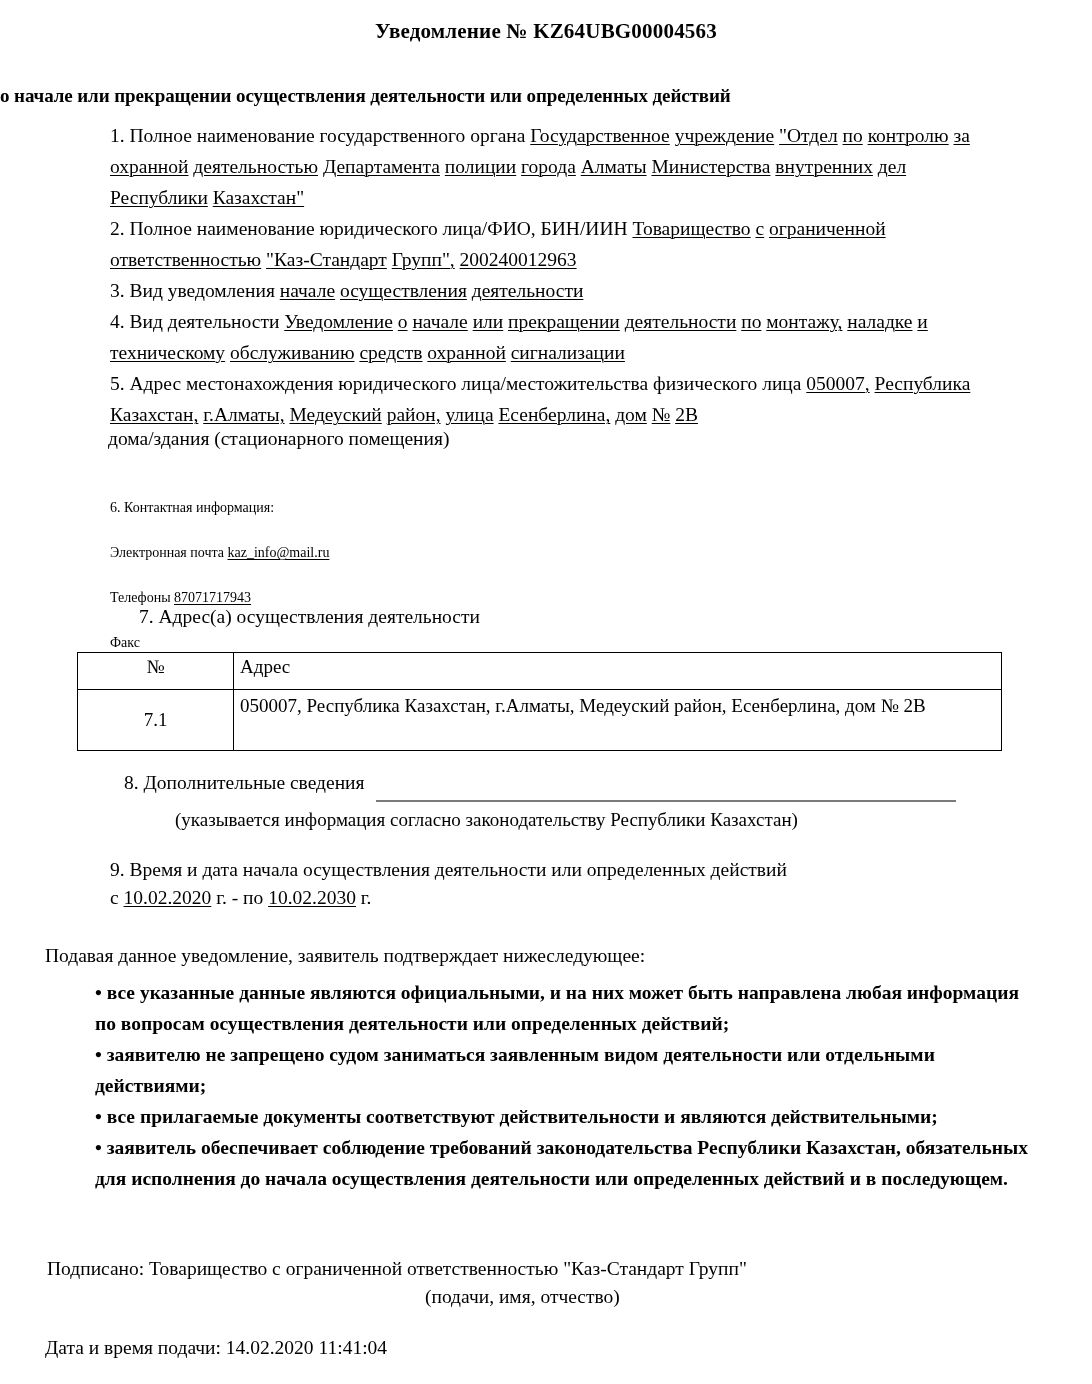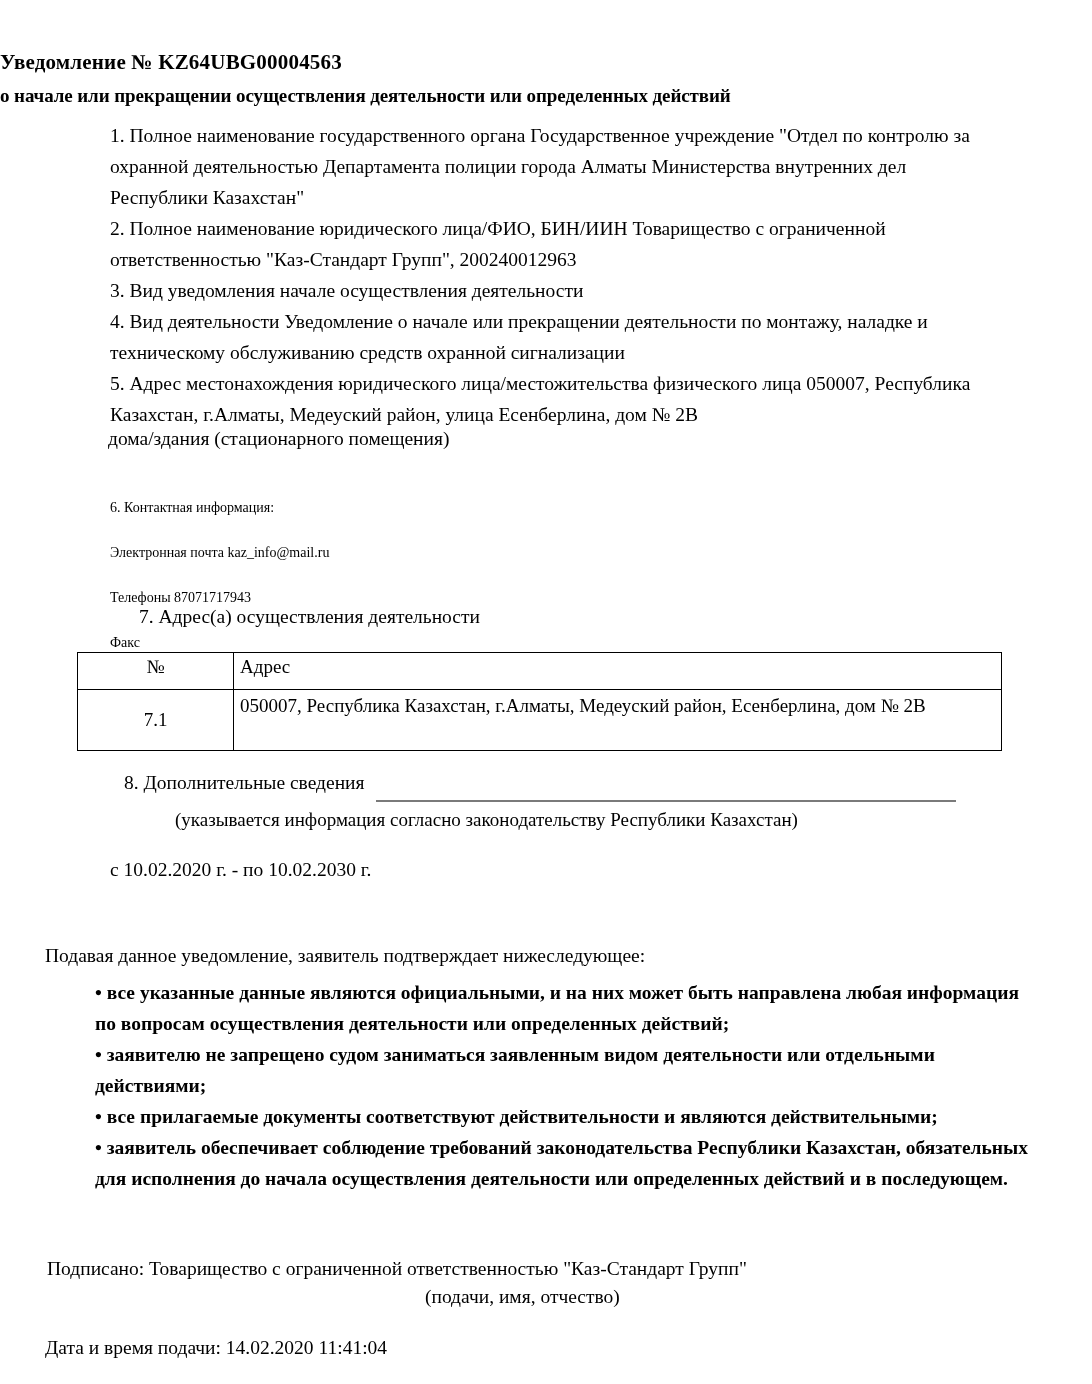--- a/index.html
+++ b/index.html
@@ -21,22 +21,23 @@
     position: relative;
     width: 1092px;
     height: 1384px;
     overflow: hidden;
   }
 
   
   .doc-title {
     position: absolute;
     left: 0;
-    top: 50px;
-    width: 1092px;
+    top: 19px;
+    width: 1092px;
+    text-align: center;
     font-size: 21px;
     font-weight: bold;
     letter-spacing: 0.2px;
   }
   .doc-subtitle {
     position: absolute;
     left: 0;
     top: 85px;
     width: 1092px;
     text-align: left;
@@ -53,20 +54,21 @@
     width: 890px;
     font-size: 19.5px;
     line-height: 31px;
   }
   .body-block p {
     margin: 0;
     padding: 0;
   }
   
   .u {
+    text-decoration: underline;
     text-decoration-thickness: 1px;
     text-underline-offset: 2px;
   }
   .fill {
     
   }
 
   .note-paren {
     position: absolute;
     left: 108px;
@@ -247,20 +249,21 @@
         <td class="cell-addr">050007, Республика  Казахстан, г.Алматы, Медеуский район, Есенберлина, дом № 2В</td>
       </tr>
     </tbody>
   </table>
 
   <div class="sec8">8. Дополнительные сведения</div>
   <div class="sec8-rule"></div>
   <div class="sec8-hint">(указывается информация согласно законодательству Республики Казахстан)</div>
 
   <div class="sec9">
+    <div>9. Время и дата начала осуществления деятельности или определенных действий</div>
     <div><span>с </span><span class="u">10.02.2020</span><span> г. - по </span><span class="u">10.02.2030</span><span> г.</span></div>
   </div>
 
   <div class="confirm-intro">Подавая данное уведомление, заявитель подтверждает нижеследующее:</div>
 
   <div class="confirm-list">
     <p><span class="bullet">•</span> <span>все указанные данные являются официальными, и на них может быть направлена любая информация по вопросам осуществления деятельности или определенных действий;</span></p>
     <p><span class="bullet">•</span> <span>заявителю не запрещено судом заниматься заявленным видом деятельности или отдельными действиями;</span></p>
     <p><span class="bullet">•</span> <span>все прилагаемые документы соответствуют действительности и являются действительными;</span></p>
     <p><span class="bullet">•</span> <span>заявитель обеспечивает соблюдение требований законодательства Республики Казахстан, обязательных для исполнения до начала осуществления деятельности или определенных действий и в последующем.</span></p>

